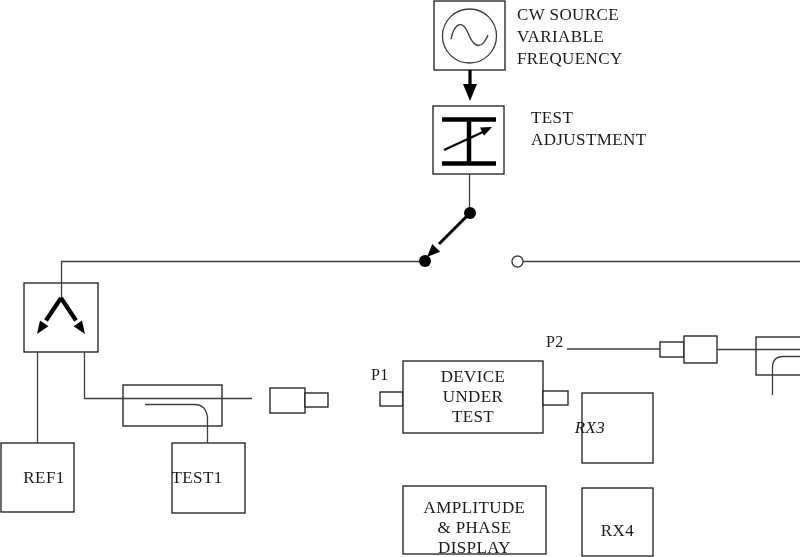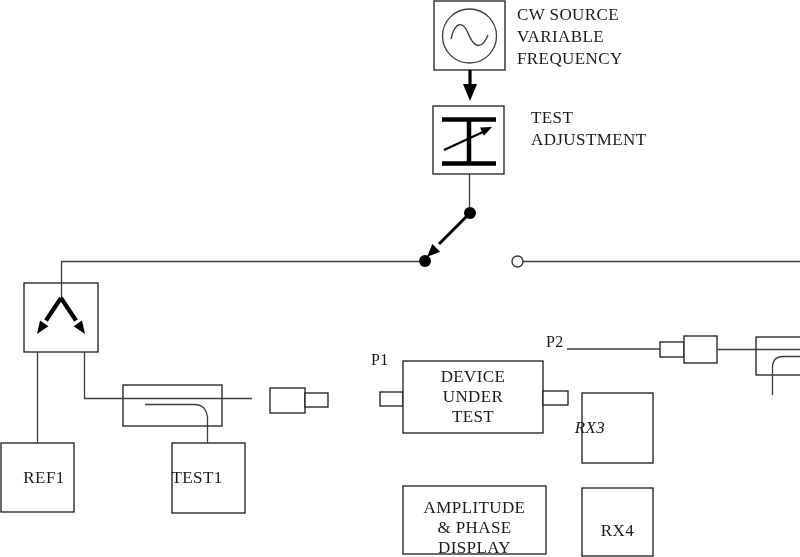--- a/index.html
+++ b/index.html
@@ -110,21 +110,21 @@
     </g>
   </svg>
 
   <div class="lbl side-lbl" style="left:517px; top:4px;">CW SOURCE
 VARIABLE
 FREQUENCY</div>
 
   <div class="lbl side-lbl" style="left:531px; top:107px;">TEST
 ADJUSTMENT</div>
 
-  <div class="lbl port-lbl" style="left:371px; top:351px;">P1</div>
+  <div class="lbl port-lbl" style="left:371px; top:366px;">P1</div>
 
   <div class="lbl port-lbl" style="left:546px; top:317px;margin-top:16px;">P2</div>
 
   <div class="lbl box-lbl" style="left:403px; top:361px; width:140px; height:72px;border-radius:26px;">DEVICE
 UNDER
 TEST</div>
 
   <div class="lbl box-lbl" style="left:1px; top:443px; width:86px; height:69px;">REF1</div>
 
   <div class="lbl box-lbl" style="left:172px; top:443px; width:50px; height:70px;">TEST1</div>

